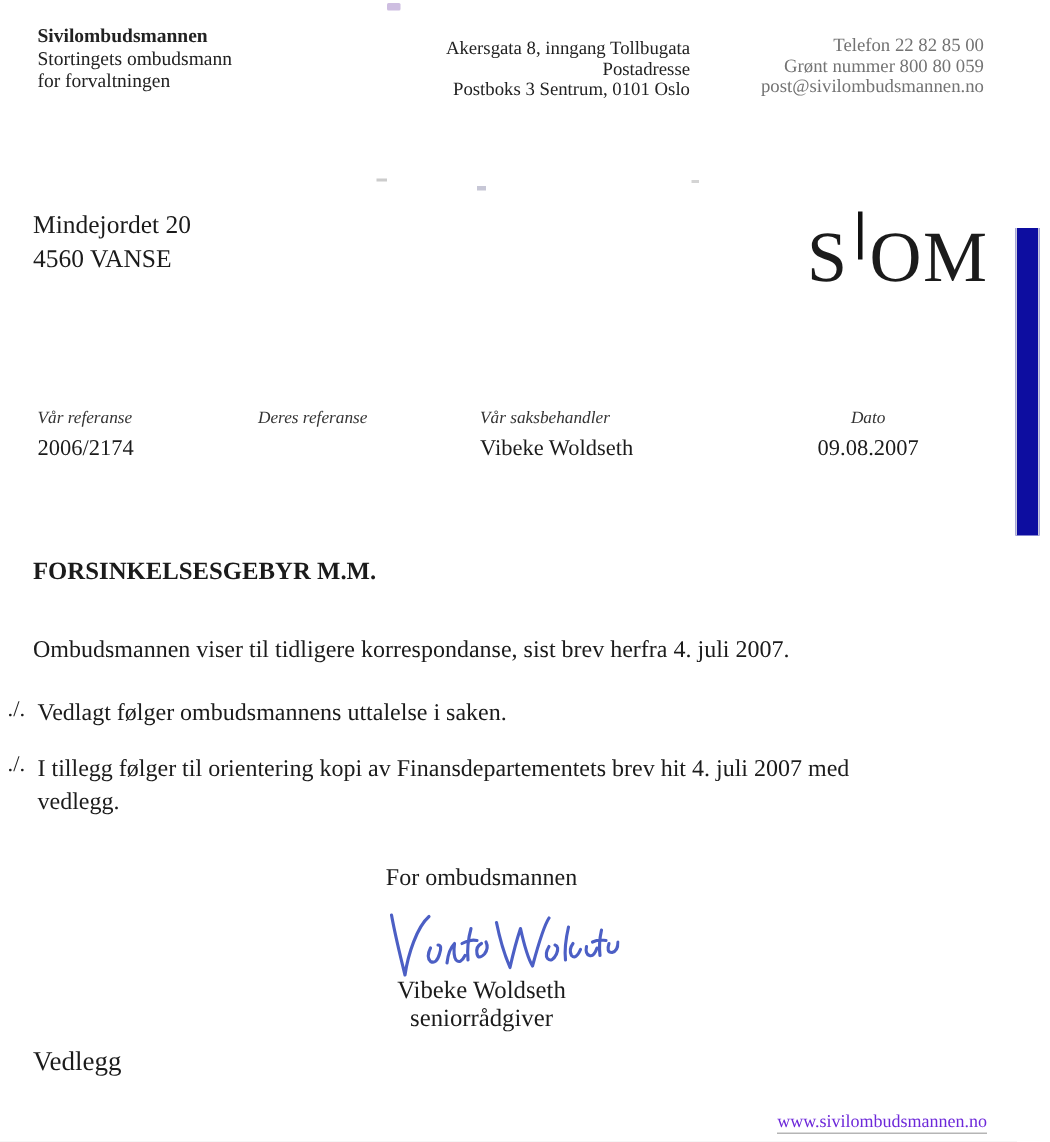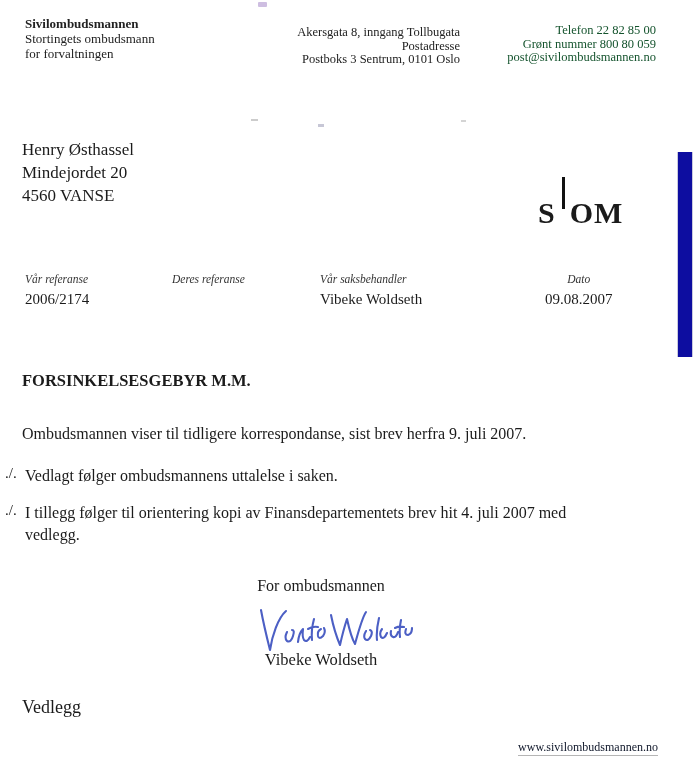--- a/index.html
+++ b/index.html
@@ -12,27 +12,27 @@
     font-family:"Liberation Serif", serif;
     color:#1b1b1b;
     overflow:hidden;
   }
   .abs{position:absolute;}
 
   
   .org-block{left:25px;top:16px;font-size:13px;line-height:15px;color:#222;}
   .org-name{font-weight:bold;}
   .addr-block{left:240px;top:26px;width:220px;text-align:right;font-size:12.5px;line-height:13.5px;color:#222;}
-  .contact-block{left:455px;top:24px;width:201px;text-align:right;font-size:12.5px;line-height:13.5px;color:#14532d;}
+  .contact-block{left:455px;top:24px;width:201px;text-align:right;font-size:12.5px;line-height:13.5px;color:#737373;}
 
   
   .recipient{left:22px;top:138px;font-size:17px;line-height:23px;}
 
   
-  .logo{left:538px;top:141px;font-size:30px;font-weight:bold;letter-spacing:1px;line-height:50px;white-space:nowrap;margin-top:36px;}
+  .logo{left:538px;top:141px;font-size:48px;font-weight:normal;letter-spacing:1px;line-height:50px;white-space:nowrap;}
   .logo-bar{display:inline-block;width:3px;height:32px;background:#111;margin:0 5px 0 6px;vertical-align:14px;}
 
   
   .accent-bar{left:677px;top:152px;width:14px;height:205px;background:#0d0da0;border-left:1px solid #c9c9dd;border-right:1px solid #c9c9dd;}
 
   
   .ref-field{top:272px;}
   .ref-label{font-style:italic;font-size:11.5px;color:#333;line-height:14px;}
   .ref-value{font-size:15px;margin-top:4px;line-height:18px;}
   .ref-0{left:25px;} .ref-1{left:172px;} .ref-2{left:320px;} .ref-3{left:545px;text-align:center;}
@@ -43,21 +43,21 @@
   .encl-marker{left:5px;font-size:15px;}
   .encl-text{left:25px;width:640px;font-size:16px;line-height:22px;}
   .encl1-y{top:465px;} .encl2-y{top:502px;} .encl2-line2-y{top:524px;}
 
   .closing-block{left:221px;top:576px;width:200px;text-align:center;font-size:16px;line-height:20px;}
   .signature-svg{left:253px;top:606px;}
   .typed-name{left:221px;top:650px;width:200px;text-align:center;font-size:16.5px;}
   .typed-title{left:221px;top:669px;width:200px;text-align:center;font-size:16.5px;}
   .vedlegg{left:22px;top:697px;font-size:18px;}
 
-  .footer-site{left:458px;top:740px;width:200px;text-align:right;font-size:12px;color:#0f172a;}
+  .footer-site{left:458px;top:740px;width:200px;text-align:right;font-size:12px;color:#6d28d9;}
   .footer-site span{border-bottom:1px solid #b5b5b5;padding-bottom:1px;}
 
   
   .artifact{pointer-events:none;}
   .a1{left:258px;top:2px;width:9px;height:5px;background:#b49bd1;opacity:.65;border-radius:1px;}
   .a2{left:251px;top:119px;width:7px;height:2px;background:#9a9a9a;opacity:.5;}
   .a3{left:318px;top:124px;width:6px;height:3px;background:#8f8fae;opacity:.5;}
   .a4{left:461px;top:120px;width:5px;height:2px;background:#a0a0a0;opacity:.45;}
 </style>
 </head>
@@ -77,21 +77,20 @@
     <div>Postboks 3 Sentrum, 0101 Oslo</div>
   </div>
 
   <div class="abs contact-block">
     <div>Telefon 22 82 85 00</div>
     <div>Grønt nummer 800 80 059</div>
     <div>post@sivilombudsmannen.no</div>
   </div>
 
   <div class="abs recipient">
-    <div>Henry Østhassel</div>
     <div>Mindejordet 20</div>
     <div>4560 VANSE</div>
   </div>
 
   <div class="abs logo">
     <span>S</span><span class="logo-bar"></span><span>OM</span>
   </div>
 
   <div class="abs accent-bar" style="background: rgb(13, 13, 160);"></div>
 
@@ -109,41 +108,42 @@
   </div>
   <div class="abs ref-field ref-3">
     <div class="ref-label">Dato</div>
     <div class="ref-value">09.08.2007</div>
   </div>
 
   <div class="abs heading">
     <div>FORSINKELSESGEBYR M.M.</div>
   </div>
 
-  <div class="abs para1">Ombudsmannen viser til tidligere korrespondanse, sist brev herfra 9. juli 2007.</div>
+  <div class="abs para1">Ombudsmannen viser til tidligere korrespondanse, sist brev herfra 4. juli 2007.</div>
 
   <div class="abs encl-marker encl1-y">./.</div>
   <div class="abs encl-text encl1-y">Vedlagt følger ombudsmannens uttalelse i saken.</div>
 
   <div class="abs encl-marker encl2-y">./.</div>
   <div class="abs encl-text encl2-y">I tillegg følger til orientering kopi av Finansdepartementets brev hit 4. juli 2007 med</div>
   <div class="abs encl-text encl2-line2-y">vedlegg.</div>
 
   <div class="abs closing-block">For ombudsmannen</div>
 
   <svg class="abs signature-svg" width="160" height="52" viewBox="0 0 160 52">
     <g fill="none" stroke="#3d52c0" stroke-width="2.1" stroke-linecap="round" stroke-linejoin="round" opacity="0.92">
       <path d="M8,4 C10,15 14,32 17,44 C19,30 25,12 33,5"></path>
       <path d="M34,26 q-3,6 0,9 q4,2 6,-5 q2,-6 -1,-6 m6,12 q1,-9 5,-13 q-1,8 1,11 q3,3 6,-3 m4,-18 q-3,11 -2,21 m-4,-11 q5,-3 10,-2 m3,2 q-4,2 -3,7 q1,4 5,0 q3,-4 1,-8"></path>
       <path d="M78,9 C80,19 84,32 87,39 C89,30 92,19 94,13 C96,22 99,33 102,38 C105,27 109,12 113,6"></path>
       <path d="M113,25 q-3,5 -1,8 q3,3 6,-3 q2,-5 -1,-6 m9,-12 q-3,13 -2,22 m5,-11 q-3,4 -1,8 q3,3 6,-4 m4,-2 q-1,5 2,6 q3,1 5,-5 m3,-12 q-2,9 -1,17 m-5,-9 q4,-2 9,-1 m2,2 q-2,6 2,6 q4,-1 4,-7"></path>
     </g>
   </svg>
 
   <div class="abs typed-name">Vibeke Woldseth</div>
+  <div class="abs typed-title">seniorrådgiver</div>
 
   <div class="abs vedlegg">Vedlegg</div>
 
   <div class="abs footer-site">
     <span>www.sivilombudsmannen.no</span>
   </div>
 
   <div class="abs artifact a1"></div>
   <div class="abs artifact a2"></div>
   <div class="abs artifact a3"></div>

